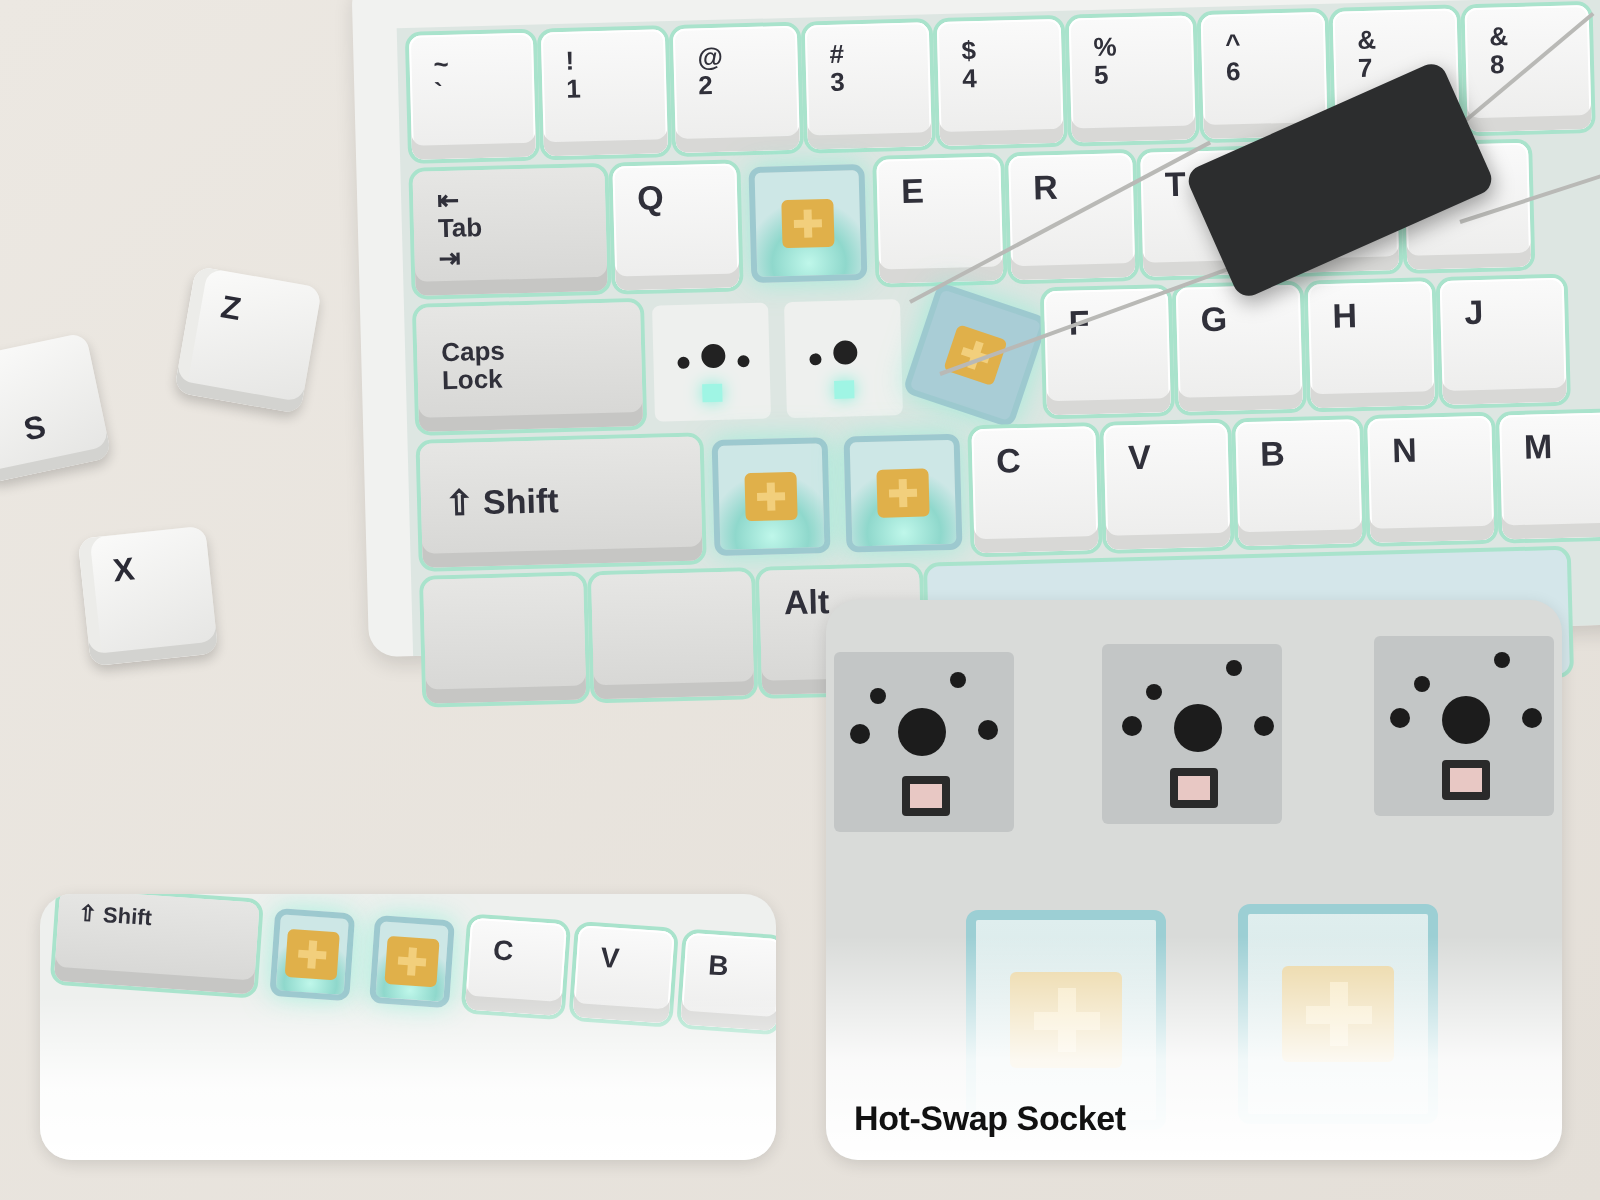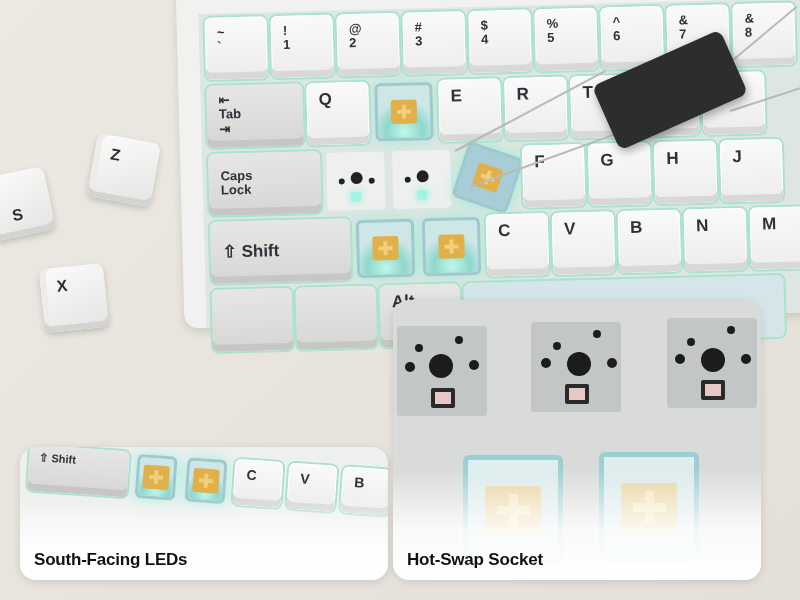--- a/index.html
+++ b/index.html
@@ -78,21 +78,21 @@
   .panel .fade {
     position: absolute; left: 0; right: 0; bottom: 0; height: 62%;
     background: linear-gradient(180deg, rgba(255,255,255,0) 0%, rgba(255,255,255,0.85) 55%, #ffffff 100%);
   }
   .panel .label {
     position: absolute; left: 14px; bottom: 10px;
     font-weight: bold; font-size: 17px; color: #111; letter-spacing: -0.2px;
   }
   .p1 { left: 20px; top: 300px; width: 368px; height: 130px; background: #eef0ee; }
   .p2 { left: 20px; top: 447px; width: 368px; height: 133px; background: #eef0ee; }
-  .p3 { left: 393px; top: 300px; width: 368px; height: 280px; background: #d9dbd9; }
+  .p3 { left: 413px; top: 300px; width: 368px; height: 280px; background: #d9dbd9; }
 
   .mini-row { position: absolute; display: flex; gap: 10px; }
   .p1 .switch, .p2 .switch { width: 48px; height: 50px; }
   .stab { width: 34px; height: 54px; background: #f2f1ee; border: 2px solid #888; border-radius: 3px; margin-top: 4px; position: relative; }
   .stab::after { content: ""; position: absolute; left: 8px; top: 14px; width: 14px; height: 20px; background: #ddd8d2; border: 1px solid #999; }
 
   .hs-socket { position: absolute; width: 90px; height: 90px; background: #c3c6c6; border-radius: 3px; }
   .hs-socket .c { position: absolute; border-radius: 50%; background: #1c1c1c; }
   .hs-socket .led { position: absolute; left: 34px; top: 62px; width: 24px; height: 20px; background: #2a2a2a; border-radius: 2px; }
   .hs-socket .led::after { content: ""; position: absolute; left: 4px; top: 4px; width: 16px; height: 12px; background: #e8c8c4; }
@@ -239,21 +239,20 @@
           <div class="stem"></div>
         </div>
       <div class="switch" style="width:40px;height:44px;">
           <div class="stem"></div>
         </div>
       <div class="key" style="width:48px;height:46px;font-size:14px;">C</div>
       <div class="key" style="width:48px;height:46px;font-size:14px;">V</div>
       <div class="key" style="width:48px;height:46px;font-size:14px;">B</div>
     </div>
     <div class="fade"></div>
-    <div class="label">South-Facing LEDs</div>
   </div>
 
   <div class="panel p3">
     <div class="hs-socket" style="left:4px;top:26px;">
       <span class="c" style="left:32px;top:28px;width:24px;height:24px;"></span>
       <span class="c" style="left:8px;top:36px;width:10px;height:10px;"></span>
       <span class="c" style="left:72px;top:34px;width:10px;height:10px;"></span>
       <span class="c" style="left:58px;top:10px;width:8px;height:8px;"></span>
       <span class="c" style="left:18px;top:18px;width:8px;height:8px;"></span>
       <span class="led"></span>

